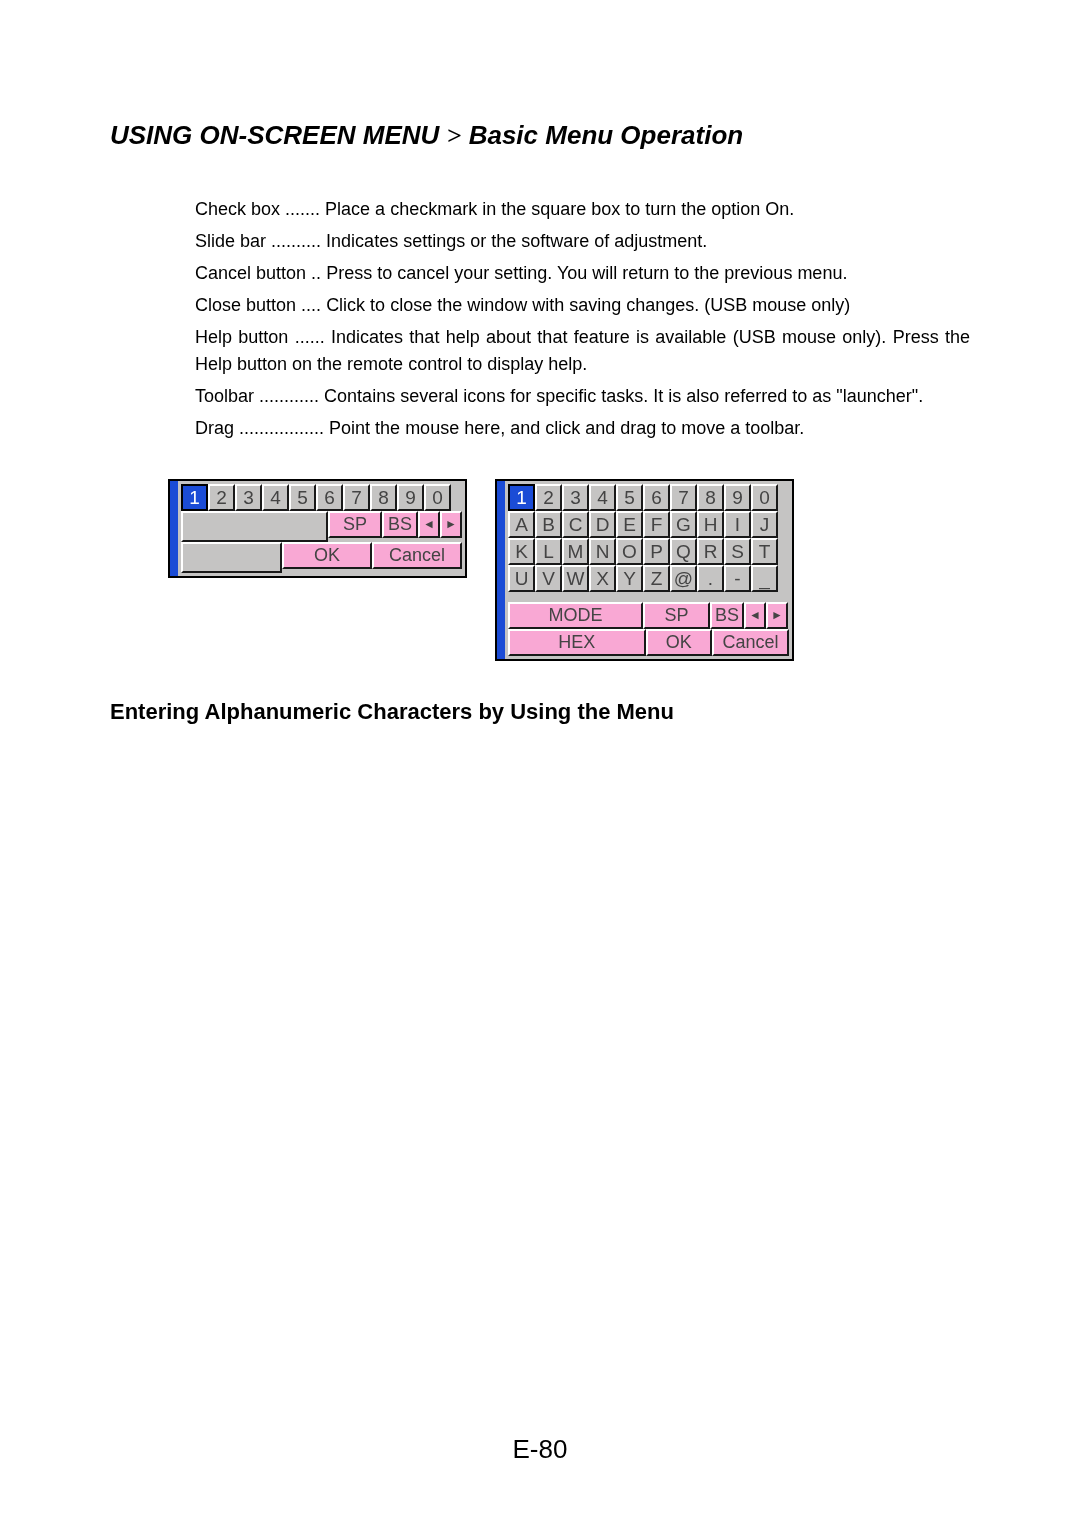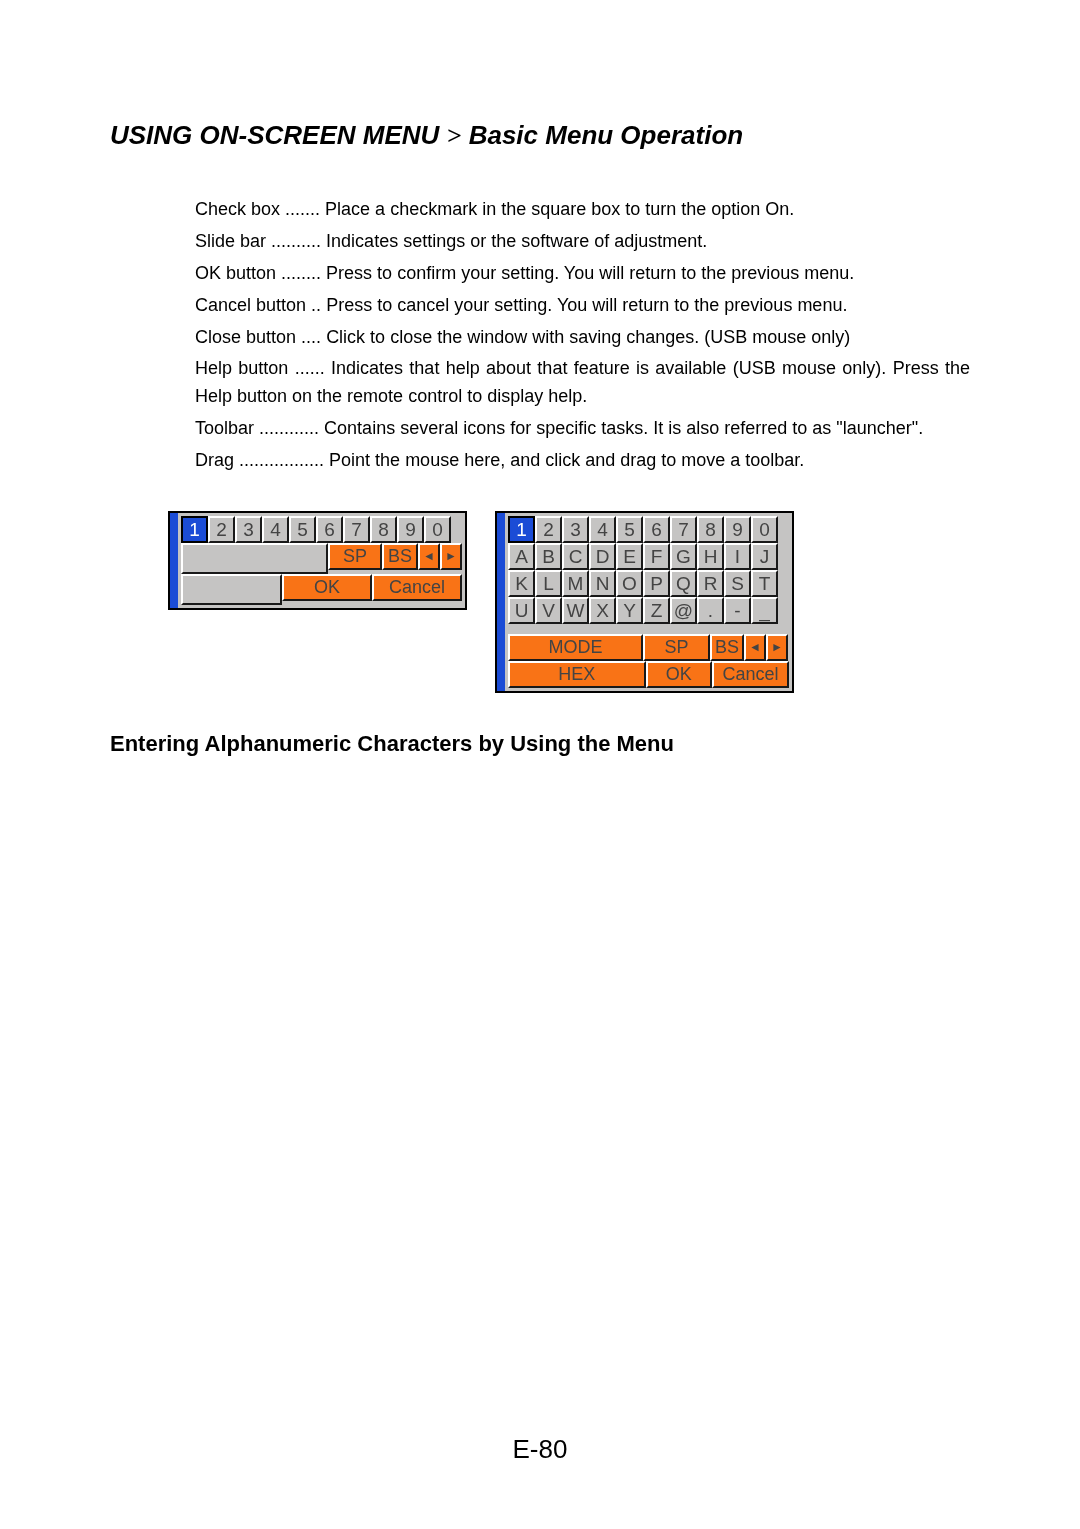--- a/index.html
+++ b/index.html
@@ -74,21 +74,21 @@
     color:#fff;
     border: 2px solid #000;
   }
   .btn {
     height: 27px;
     box-sizing: border-box;
     text-align: center;
     line-height: 23px;
     font-size: 18px;
     color:#444;
-    background:#f97316;
+    background:#f9a8d4;
     border:2px outset #e8e8e8;
     border-top-color:#fff; border-left-color:#fff;
     border-bottom-color:#6e6e6e; border-right-color:#6e6e6e;
     font-family: Arial, sans-serif;
   }
   .panel-inner { padding-left: 11px; padding-right: 3px; padding-top:3px; padding-bottom:3px; display:flex; flex-direction:column; }
   .subhead {
     font-family: Arial, Helvetica, sans-serif;
     font-size: 22px;
     font-weight: bold;
@@ -117,21 +117,20 @@
   <div class="breadcrumb">
     <span>USING ON-SCREEN MENU</span>
     <span class="gt">&gt;</span>
     <span>Basic Menu Operation</span>
   </div>
 
   <div class="definitions">
 
   <div class="def-row"><span class="def-term">Check box</span> <span>.......</span> <span class="def-desc">Place a checkmark in the square box to turn the option On.</span></div>
       <div class="def-row"><span class="def-term">Slide bar</span> <span>..........</span> <span class="def-desc">Indicates settings or the software of adjustment.</span></div>
-      <div class="def-row"><span class="def-term">OK button</span> <span>........</span> <span class="def-desc">Press to confirm your setting. You will return to the previous menu.</span></div>
       <div class="def-row"><span class="def-term">Cancel button</span> <span>..</span> <span class="def-desc">Press to cancel your setting. You will return to the previous menu.</span></div>
       <div class="def-row"><span class="def-term">Close button</span> <span>....</span> <span class="def-desc">Click to close the window with saving changes. (USB mouse only)</span></div>
       <div class="def-row"><span class="def-term">Help button</span> <span>......</span> <span class="def-desc">Indicates that help about that feature is available (USB mouse only). Press the Help button on the remote control to display help.</span></div>
       <div class="def-row"><span class="def-term">Toolbar</span> <span>............</span> <span class="def-desc">Contains several icons for specific tasks. It is also referred to as "launcher".</span></div>
       <div class="def-row"><span class="def-term">Drag</span> <span>.................</span> <span class="def-desc">Point the mouse here, and click and drag to move a toolbar.</span></div>
     </div>
 
   <div class="figures-row">
 
     <div class="kb-frame fig-left">

